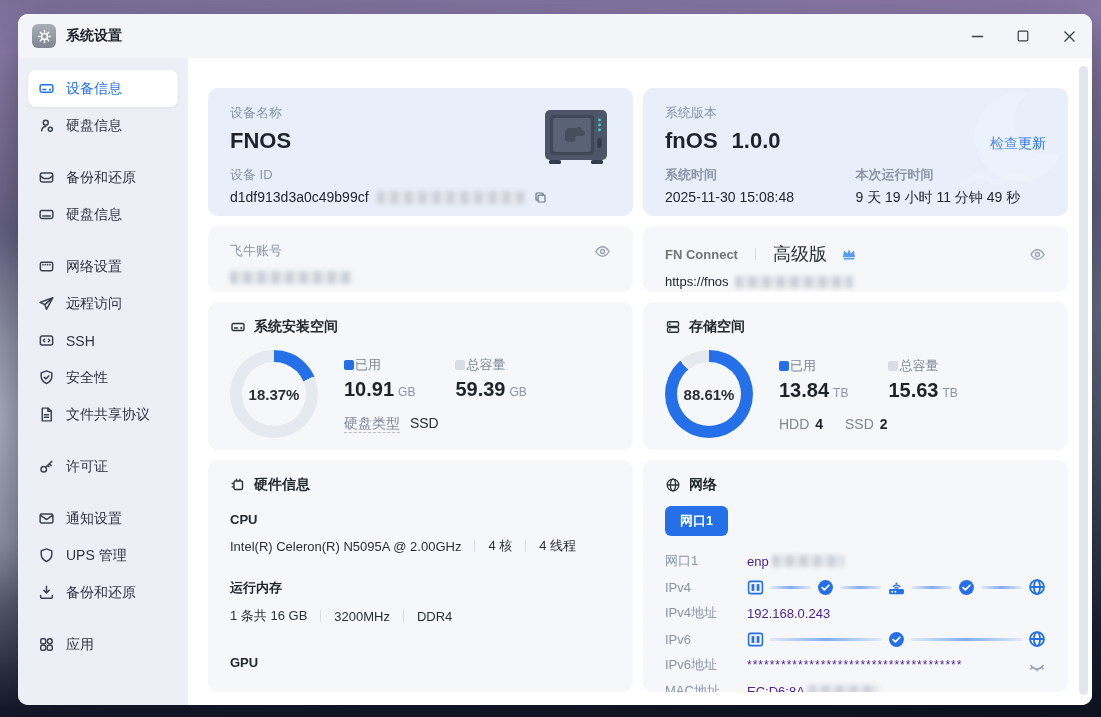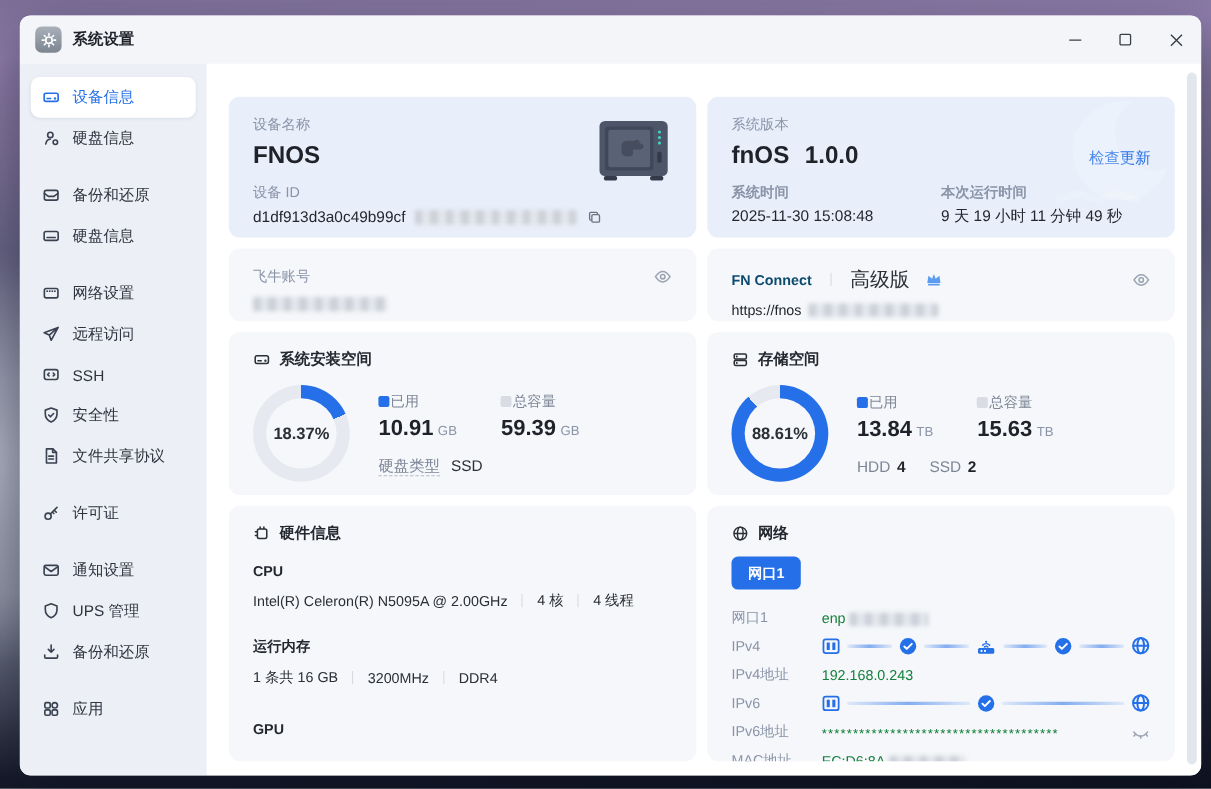--- a/index.html
+++ b/index.html
@@ -70,21 +70,21 @@
   .moon-deco { position:absolute; right:6px; top:-4px; opacity:.55; pointer-events:none; }
 
   
   .mini-head { display:flex; align-items:center; gap:8px; }
   .eye-right { margin-left:auto; color:#9aa3b2; display:flex; cursor:pointer; }
   .blur-block {
     display:inline-block; height:13px; border-radius:2px; vertical-align:middle;
     background:repeating-linear-gradient(90deg,#ccd0d8 0 7px,#e3e6eb 7px 14px);
     filter:blur(2px);
   }
-  .fnconnect-name { font-size:13px; font-weight:bold; color:#0c4a6e; }
+  .fnconnect-name { font-size:13px; font-weight:bold; color:#737373; }
   .vdiv { width:1px; height:12px; background:#d7dbe2; margin:0 9px; }
   .tier { font-size:18px; color:#2b3036; margin-right:6px; }
 
   
   .card-head { display:flex; align-items:center; gap:8px; font-size:14px; font-weight:bold; color:#24282f; }
   .card-head .ci { display:flex; color:#2b3036; }
   .donut-row { display:flex; align-items:center; margin-top:14px; gap:26px; }
   .donut { width:88px; height:88px; border-radius:50%; display:flex; align-items:center; justify-content:center; flex:0 0 auto; }
   .donut-hole { width:64px; height:64px; border-radius:50%; background:#f5f7fa; display:flex; align-items:center; justify-content:center; font-size:15px; font-weight:bold; color:#2b3036; }
   .legends { display:flex; gap:40px; }
@@ -104,21 +104,21 @@
   .sep { width:1px; height:12px; background:#d7dbe2; margin:0 13px; }
 
   
   .port-btn {
     display:inline-block; margin-top:12px; padding:6px 15px; border-radius:6px;
     background:#2570e8; color:#fff; font-size:13px; font-weight:bold; cursor:pointer;
   }
   .net-rows { margin-top:12px; }
   .net-row { display:flex; align-items:center; min-height:26px; }
   .net-lbl { width:82px; flex:0 0 auto; font-size:13px; color:#8a94a8; }
-  .net-val { font-size:13px; color:#15803d; display:flex; align-items:flex-end; flex:1; }
+  .net-val { font-size:13px; color:#4c1d95; display:flex; align-items:center; flex:1; }
   .path { display:flex; align-items:center; flex:1; gap:6px; }
   .path .seg { flex:1; height:3px; border-radius:2px;
     background:linear-gradient(90deg,rgba(37,112,232,.10),rgba(37,112,232,.55),rgba(37,112,232,.10)); }
   .node { display:flex; flex:0 0 auto; }
   .stars { letter-spacing:1px; font-size:12px; }
   .eye-end { margin-left:auto; color:#9aa3b2; display:flex; }
 
   
   .scrollbar { position:absolute; right:4px; top:8px; bottom:10px; width:9px; border-radius:5px; background:#e2e6ed; }
 </style>

